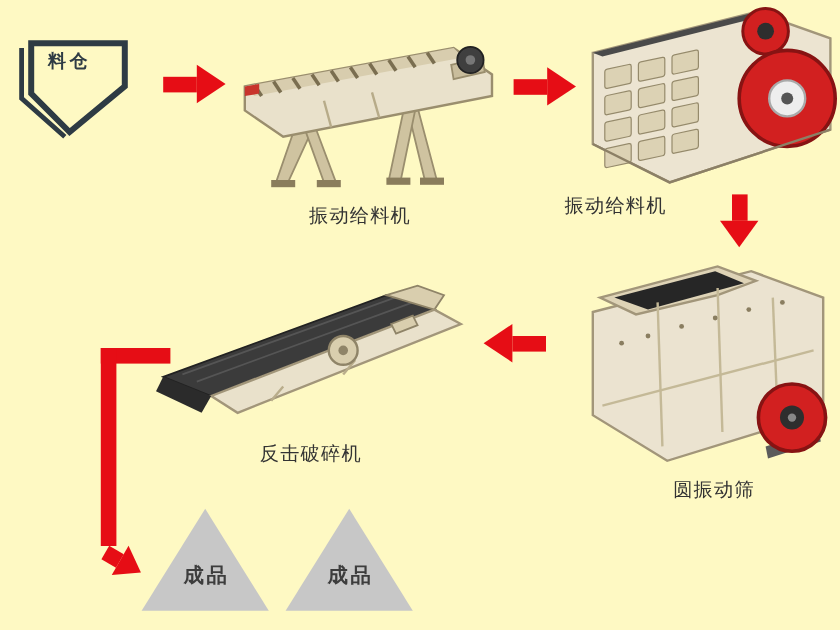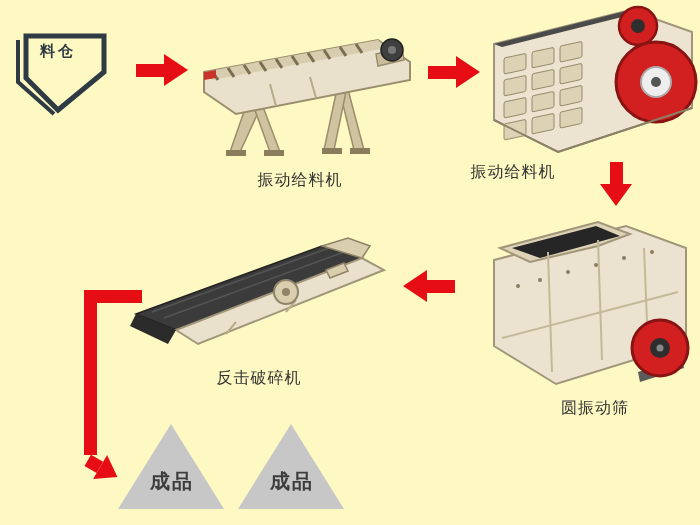--- a/index.html
+++ b/index.html
@@ -4,21 +4,21 @@
 <style>
   html,body{margin:0;padding:0;background:#fff;}
   body{font-family:"DejaVu Sans","Liberation Sans",sans-serif;}
   #stage{position:relative;width:700px;height:525px;background:#fef9c3;overflow:hidden;}
 
   .abs{position:absolute;}
 
   
   .label{position:absolute;font-size:16px;color:#333333;text-align:center;letter-spacing:1px;white-space:nowrap;}
   .hopper-label{position:absolute;font-size:15px;font-weight:600;color:#2e3b44;letter-spacing:3px;}
-  .product-label{position:absolute;font-size:20px;font-weight:600;color:#3d3d3d;text-align:center;letter-spacing:2px;}
+  .product-label{position:absolute;font-size:17px;font-weight:600;color:#3d3d3d;text-align:center;letter-spacing:2px;}
 
   
   .arrow-right{position:absolute;display:flex;align-items:center;}
   .arrow-right .bar{width:28px;height:13px;background:#e60d15;}
   .arrow-right .head{width:0;height:0;border-top:16px solid transparent;border-bottom:16px solid transparent;border-left:24px solid #e60d15;}
 
   .arrow-left{position:absolute;display:flex;align-items:center;}
   .arrow-left .head{width:0;height:0;border-top:16px solid transparent;border-bottom:16px solid transparent;border-right:24px solid #e60d15;}
   .arrow-left .bar{width:28px;height:13px;background:#e60d15;}
 

